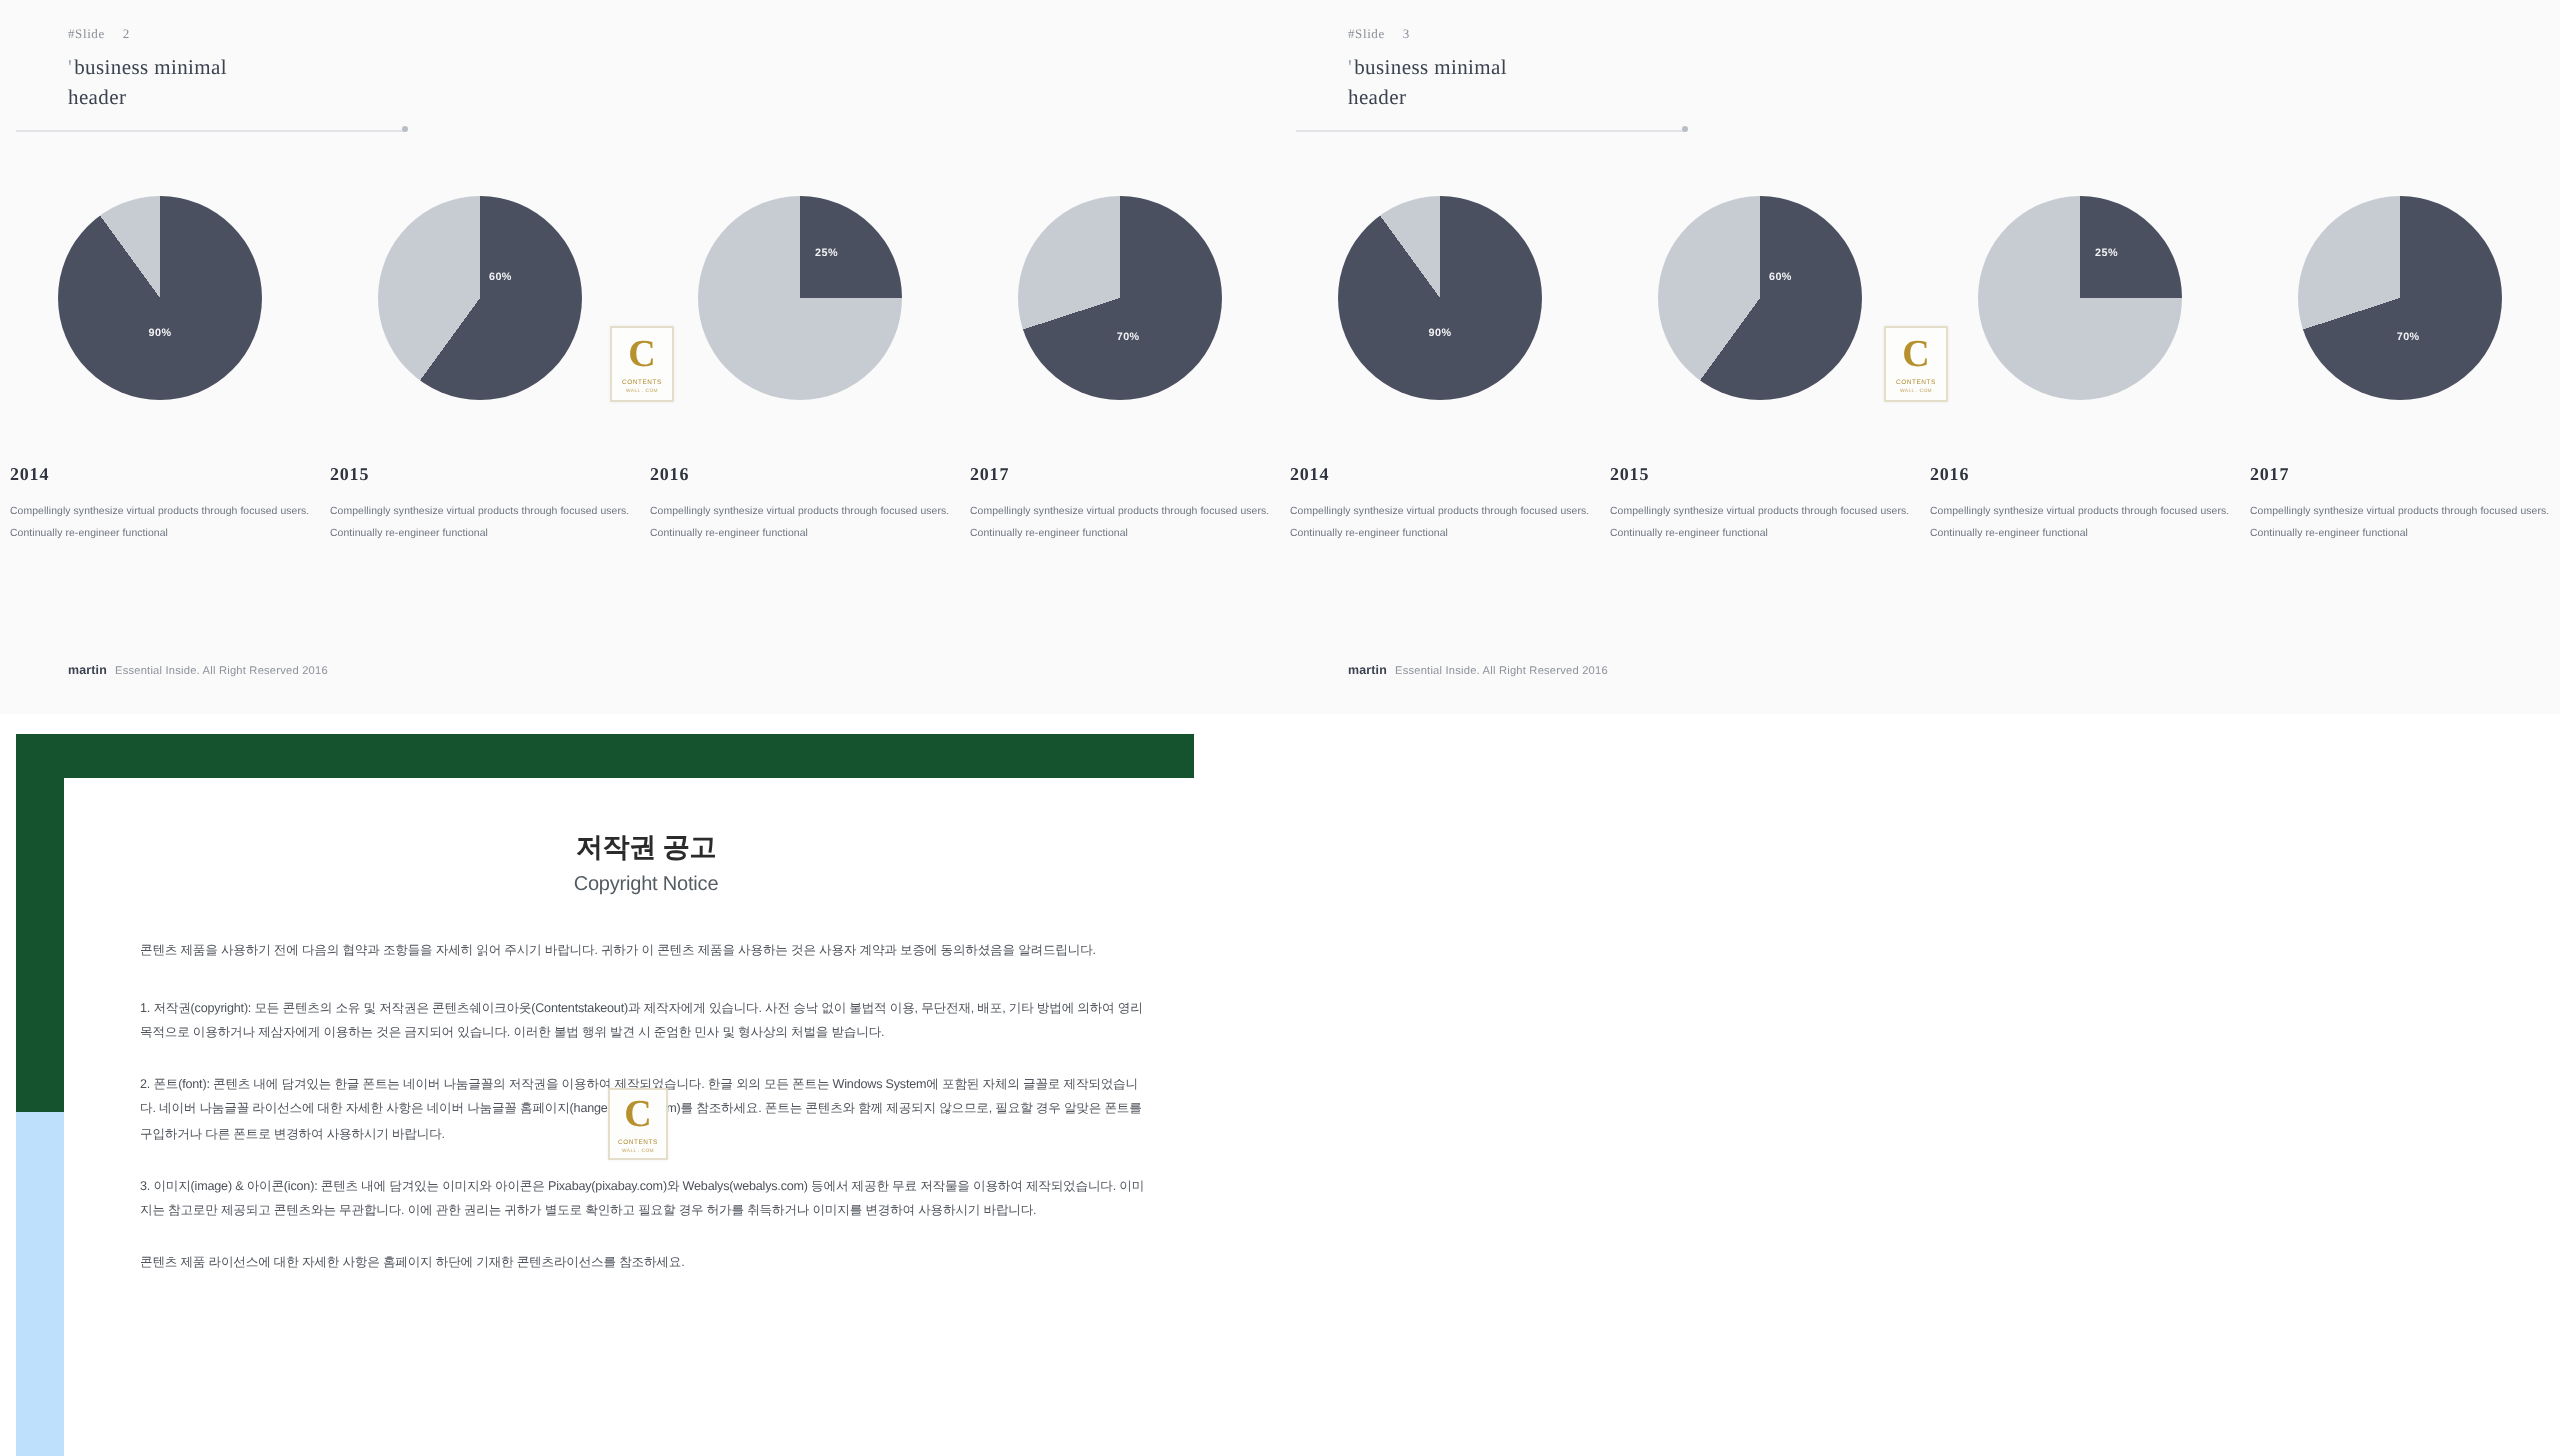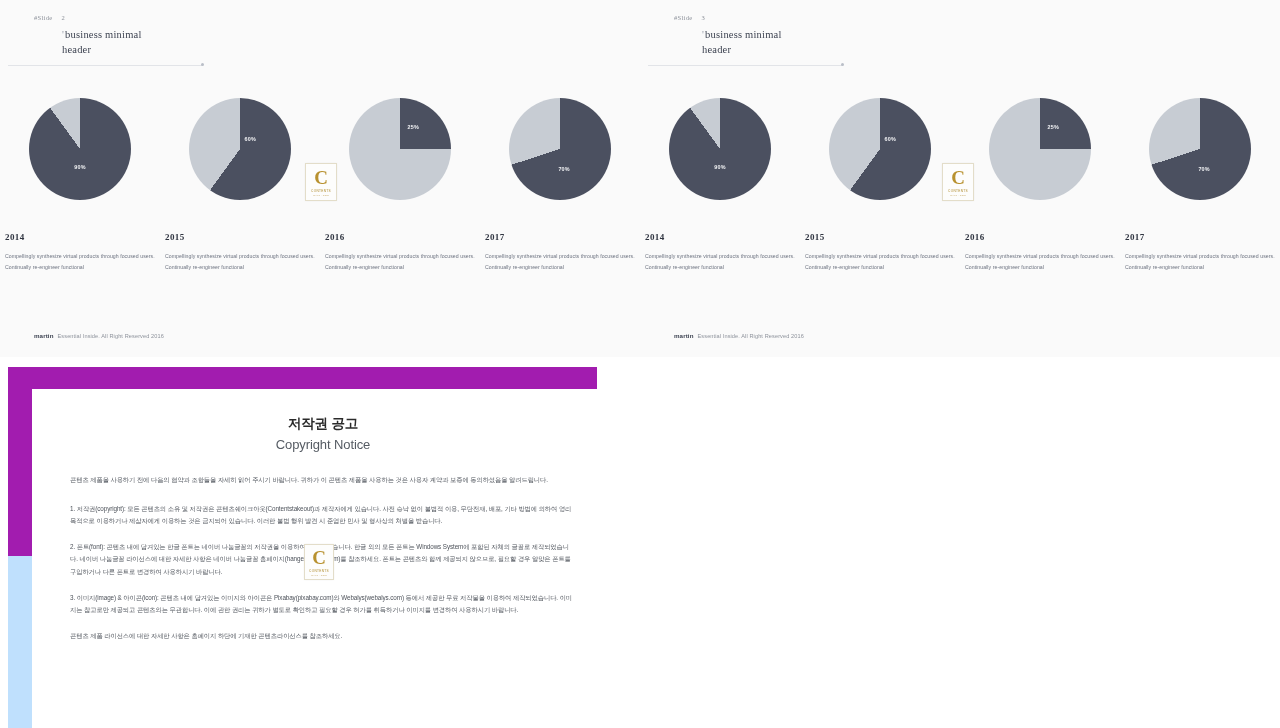--- a/index.html
+++ b/index.html
@@ -26,21 +26,20 @@
   .slide-num {
     font-family: "Liberation Serif", serif;
     font-size: 6.5px; color: #8a8f98; letter-spacing: .3px;
     margin-bottom: 6px;
   }
   .slide-num .n { margin-left: 9px; }
   .slide-title {
     font-family: "Liberation Serif", serif;
     font-size: 10.5px; color: #3c4250; line-height: 15px;
     letter-spacing: .2px;
-    margin-left: 28px;
   }
   .slide-title .mark { color: #9aa0ab; margin-right: 1px; }
 
   .head-rule {
     position: absolute; left: 8px; top: 65px; width: 194px;
     height: 1px; background: #e2e4e8;
   }
   .head-dot {
     position: absolute; left: 201px; top: 63px;
     width: 3px; height: 3px; background: #b9bec7; border-radius: 50%;
@@ -104,38 +103,38 @@
   }
   .wm .w1 { font-size: 3.2px; color: #b08b2c; letter-spacing: .3px; margin-top: 2px; }
   .wm .w2 { font-size: 2.4px; color: #c3a45c; letter-spacing: .2px; margin-top: 1px; }
   .wm.left-slide  { left: 305px; top: 163px; }
   .wm.right-slide { left: 942px; top: 163px; }
 
   
   .doc-wrap {
     position: absolute; left: 8px; top: 367px;
     width: 589px; height: 361px;
-    background: #a21caf;
+    background: #14532d;
   }
   .doc-fade {
     position: absolute; left: 0; bottom: 0; width: 100%; height: 172px;
     background: #bfe0fd;
   }
   .doc-page {
     position: absolute; left: 24px; top: 22px;
     width: 582px; height: 676px;
     background: #ffffff;
     padding: 26px 38px;
   }
   .doc-h1 {
     text-align: center; font-size: 13.5px; font-weight: bold;
     color: #2b2b2b; letter-spacing: -.2px;
   }
   .doc-h2 {
-    text-align: center; font-size: 13px; color: #555b63;
+    text-align: center; font-size: 10px; color: #555b63;
     margin-top: 4px; margin-bottom: 22px; letter-spacing: -.1px;
   }
   .doc-p {
     font-size: 6.3px; color: #4d525a; line-height: 12.6px;
     letter-spacing: -.1px; margin-bottom: 13px;
   }
   .doc-p.tight { margin-bottom: 16px; }
   .doc-wm {
     position: absolute; left: 272px; top: 155px;
     width: 30px; height: 36px;

